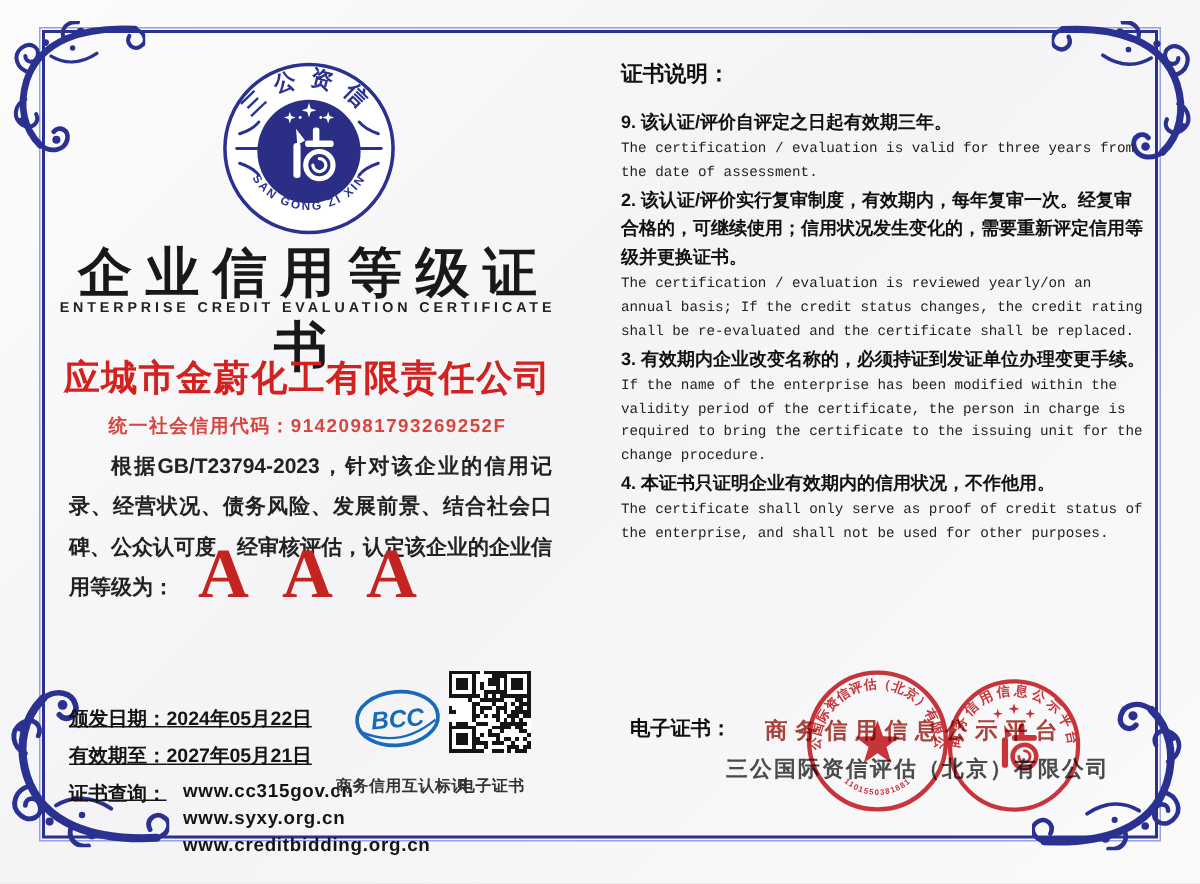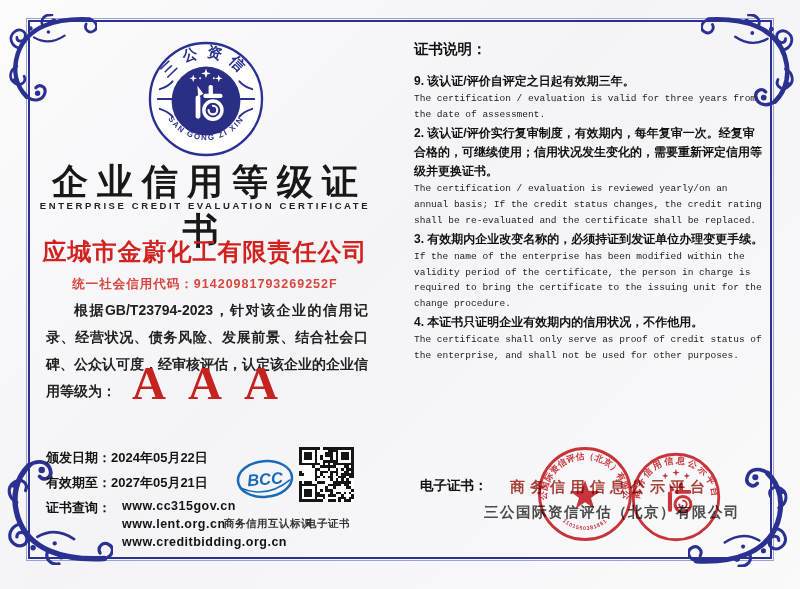--- a/index.html
+++ b/index.html
@@ -25,21 +25,21 @@
              font-size:13px;font-weight:bold;letter-spacing:1.5px;color:#5a5350;}
   .company{position:absolute;left:22px;top:236px;width:366px;text-align:center;
            font-size:24px;font-weight:bold;letter-spacing:1px;color:#d2221f;}
   .uscc{position:absolute;left:22px;top:276px;width:366px;text-align:center;
         font-size:12.5px;font-weight:bold;letter-spacing:1px;color:#d8463e;}
   .body-text{position:absolute;left:46px;top:297px;width:322px;font-size:14px;font-weight:bold;
              line-height:1.92;text-indent:2em;text-align:justify;color:#222;}
   .rating{position:absolute;left:22px;top:356px;width:366px;text-align:center;
           font-family:"Liberation Serif",serif;font-size:47px;font-weight:bold;
           letter-spacing:22px;text-indent:22px;color:#c5231f;}
-  .meta{position:absolute;left:46px;top:449px;font-size:13px;font-weight:bold;color:#141414;}
+  .meta{position:absolute;left:46px;top:470px;font-size:13px;font-weight:bold;color:#141414;text-decoration:underline;}
   .meta .row{margin-bottom:7px;white-space:nowrap;}
   .meta .urls{display:inline-block;vertical-align:top;margin-left:11px;}
   .meta .url{font-size:12.5px;margin-bottom:4px;letter-spacing:.5px;}
   .bcc{position:absolute;left:236px;top:458px;width:58px;height:42px;transform:rotate(-5deg);}
   .bcc svg{display:block;width:100%;height:100%;}
   .bcc-caption{position:absolute;left:224px;top:517px;font-size:10.5px;font-weight:bold;color:#333;letter-spacing:.5px;}
   .qr{position:absolute;left:299px;top:447px;width:55px;height:55px;background:#fff;}
   .qr svg{display:block;width:100%;height:100%;}
   .qr-caption{position:absolute;left:306px;top:517px;font-size:10.5px;font-weight:bold;color:#333;letter-spacing:.5px;}
 
@@ -171,21 +171,21 @@
   <div class="meta">
     <div class="row">
       <span>颁发日期：</span><span>2024年05月22日</span>
     </div>
     <div class="row">
       <span>有效期至：</span><span>2027年05月21日</span>
     </div>
     <div class="row">
       <span style="vertical-align:top">证书查询：</span><span class="urls">
         <div class="url">www.cc315gov.cn</div>
-        <div class="url">www.lent.org.cn</div>
+        <div class="url">www.syxy.org.cn</div>
         <div class="url">www.creditbidding.org.cn</div>
       </span>
     </div>
   </div>
 
   <div class="bcc">
     <svg viewBox="0 0 60 42">
       <ellipse cx="30" cy="21" rx="28" ry="18.5" fill="none" stroke="#1a6ab8" stroke-width="2.6"></ellipse>
       <path d="M4,28 q26,14 52,-4" fill="none" stroke="#1a6ab8" stroke-width="1.6"></path>
       <text x="30" y="27" text-anchor="middle" font-size="17" font-weight="bold" font-style="italic" fill="#1a6ab8">BCC</text>

